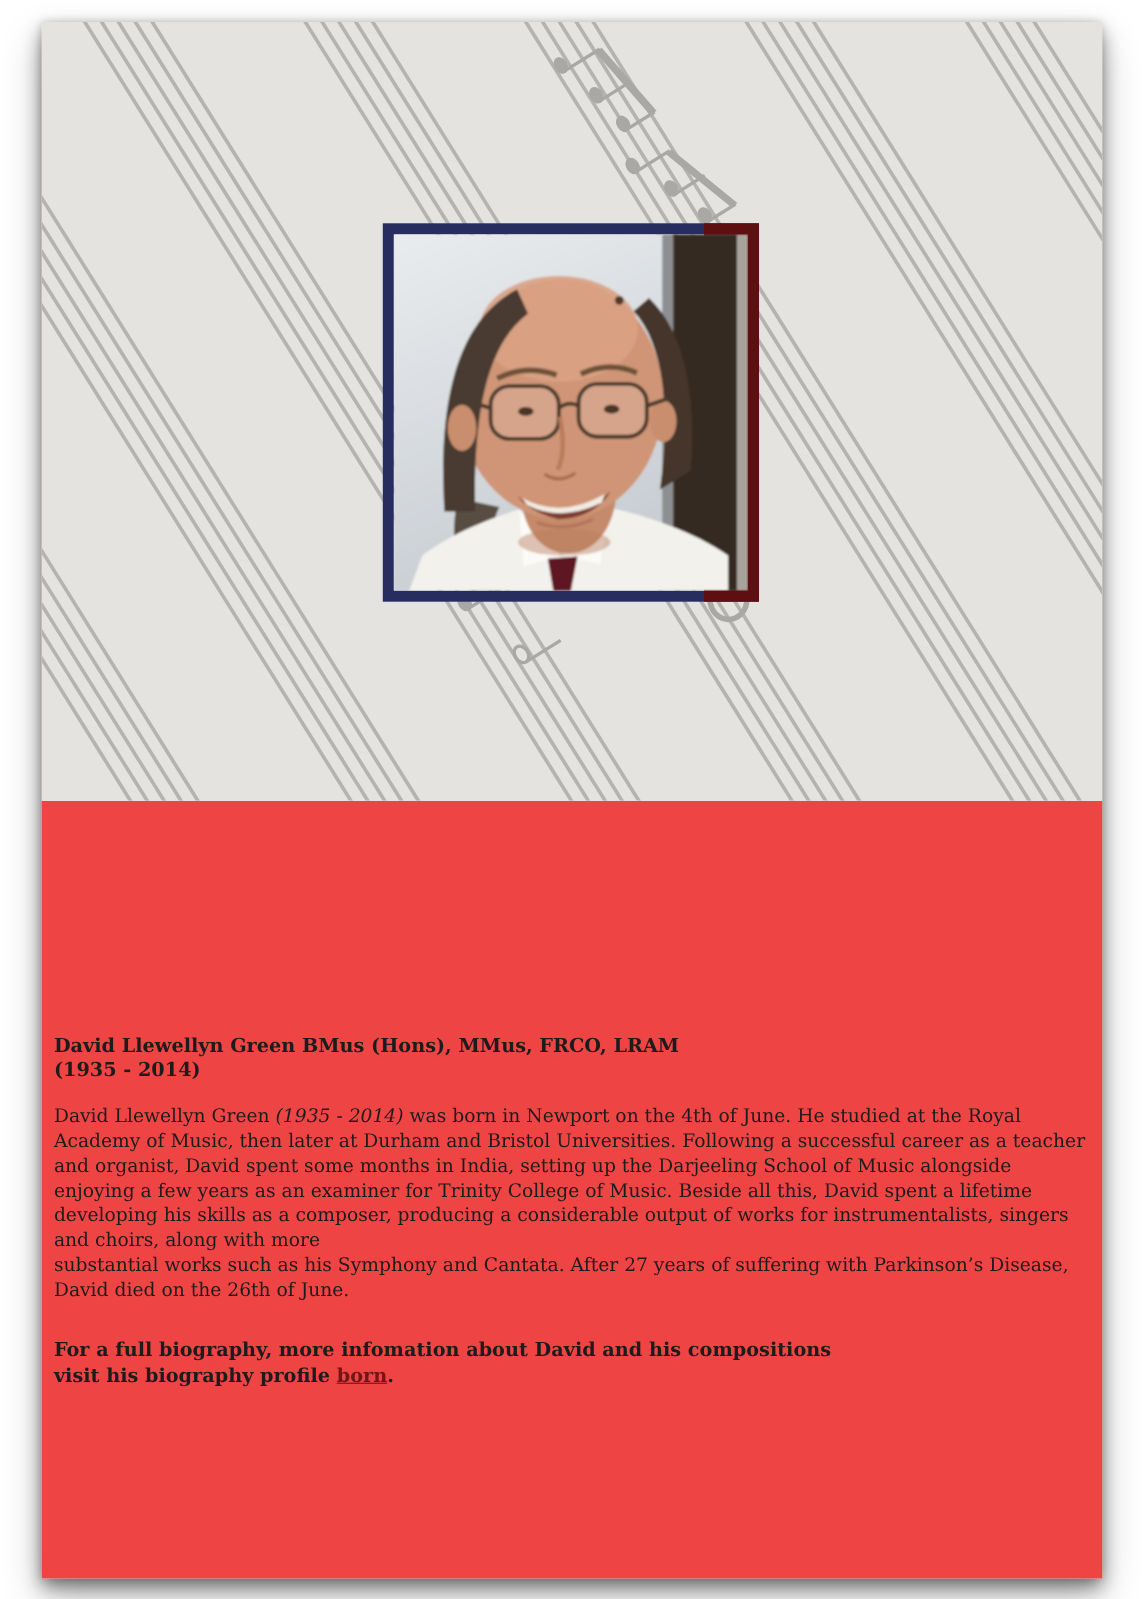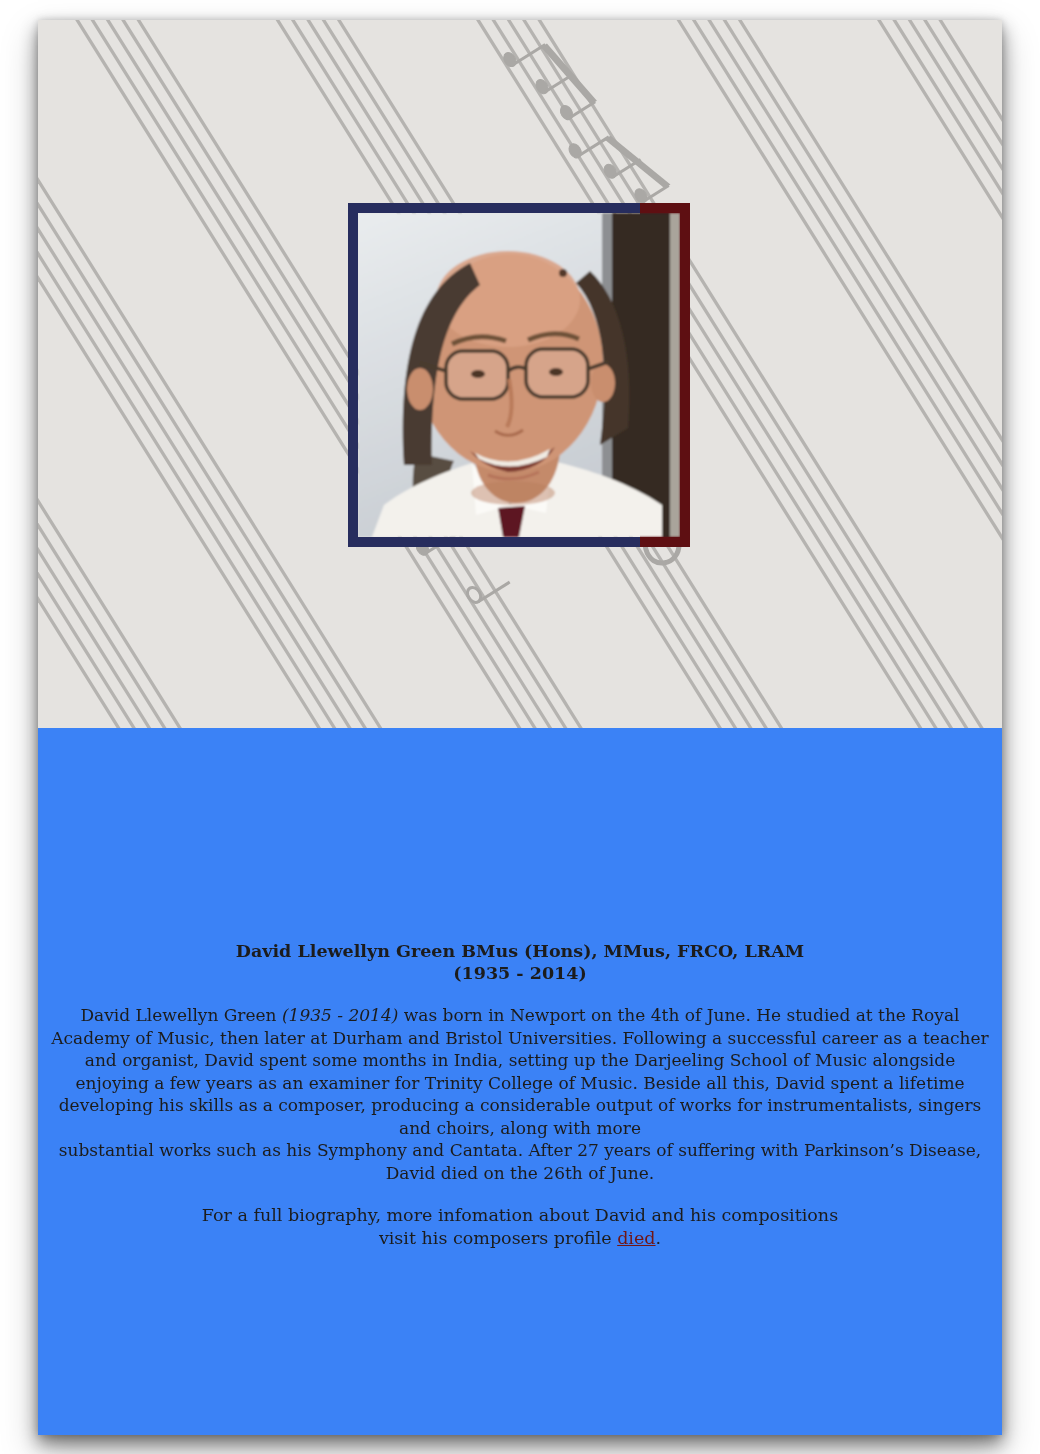--- a/index.html
+++ b/index.html
@@ -43,40 +43,40 @@
     width:50px;
     background:var(--frame-maroon);
   }
   .portrait{
     position:relative;
     display:block;
     width:322px; height:324px;
     z-index:1;
   }
   .content{
-    background:#3b82f6;
+    background:#ef4444;
     min-height:707px;
     padding:212px 11px 40px;
-    text-align:center;
   }
   .heading{
     font-weight:bold;
     font-size:17.5px;
     line-height:22px;
   }
   .bio{
     margin:20px 0 0;
     font-size:17px;
     line-height:22.5px;
   }
   .bio em{ font-style:italic; }
   .footer-note{
-    margin:20px 0 0;
+    margin:33px 0 0;
     font-size:17.5px;
     line-height:22.5px;
+    font-weight:bold;
   }
   a[data-name="composer-profile-link"]{
     color:var(--link);
     text-decoration:underline;
   }
 </style>
 </head>
 <body>
 
 <div class="stage" data-name="page">
@@ -297,16 +297,16 @@
   </div>
 
   <div class="content" data-name="content-section">
     <div class="heading" data-name="page-title">
       <div data-name="page-title-line1">David Llewellyn Green BMus (Hons), MMus, FRCO, LRAM</div>
       <div data-name="page-title-dates">(1935 - 2014)</div>
     </div>
 
     <p class="bio" data-name="biography-paragraph"><span data-name="bio-intro">David Llewellyn Green </span><em data-name="bio-dates-italic">(1935 - 2014)</em><span data-name="bio-part1"> was born in Newport on the 4th of June. He studied at the Royal Academy of Music, then later at Durham and Bristol Universities. Following a successful career as a teacher and organist, David spent some months in India, setting up the Darjeeling School of Music alongside enjoying a few years as an examiner for Trinity College of Music. Beside all this, David spent a lifetime developing his skills as a composer, producing a considerable output of works for instrumentalists, singers and choirs, along with more</span><br><span data-name="bio-part2">substantial works such as his Symphony and Cantata. After 27 years of suffering with Parkinson’s Disease, David died on the 26th of June.</span></p>
 
-    <p class="footer-note" data-name="footer-note"><span data-name="footer-line1">For a full biography, more infomation about David and his compositions</span><br><span data-name="footer-line2-prefix">visit his composers profile </span><a href="#" data-name="composer-profile-link">died</a><span data-name="footer-line2-suffix">.</span></p>
+    <p class="footer-note" data-name="footer-note"><span data-name="footer-line1">For a full biography, more infomation about David and his compositions</span><br><span data-name="footer-line2-prefix">visit his biography profile </span><a href="#" data-name="composer-profile-link">born</a><span data-name="footer-line2-suffix">.</span></p>
   </div>
 
 </div>
 
 </body></html>

